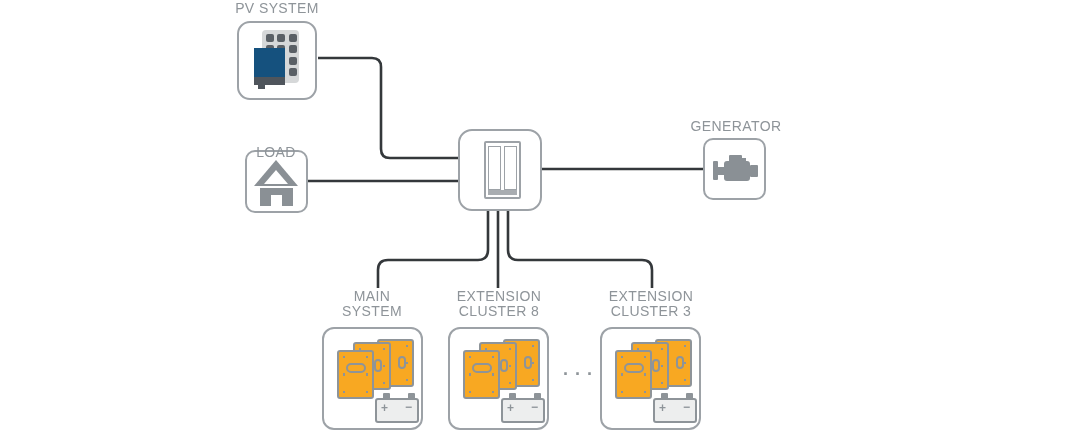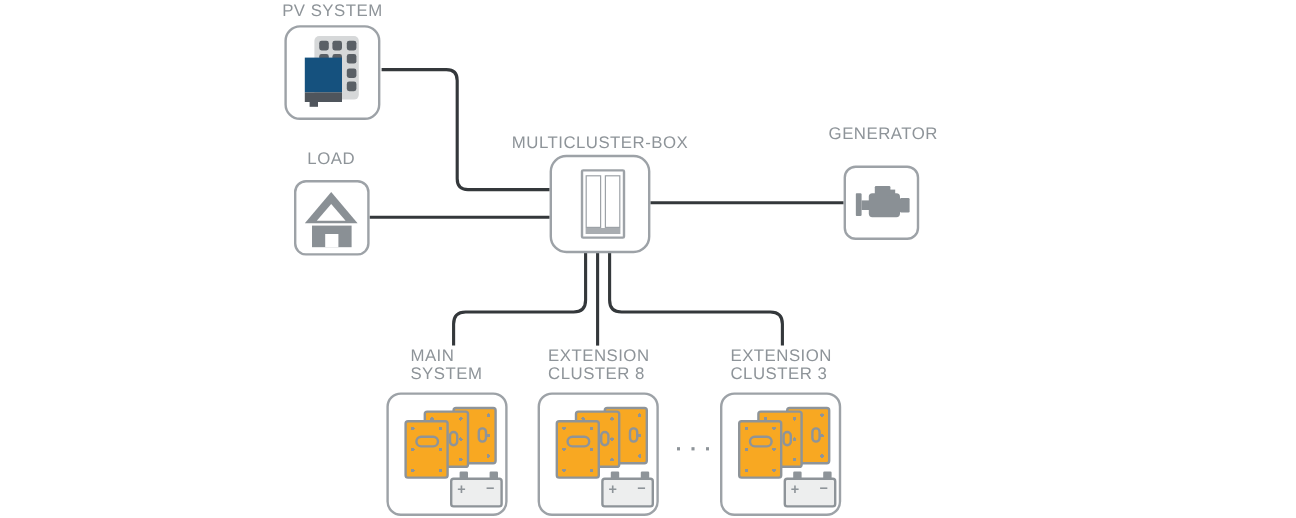--- a/index.html
+++ b/index.html
@@ -5,21 +5,21 @@
   html,body{margin:0;padding:0;background:#fff;}
   .canvas{
     position:relative;width:1080px;height:432px;background:#fff;overflow:hidden;
     font-family:"Liberation Sans","DejaVu Sans",sans-serif;
   }
   svg.connectors{position:absolute;left:0;top:0;width:1080px;height:432px;z-index:1;}
   .lbl{
     position:absolute;transform:translateX(-50%);white-space:nowrap;
     color:#8E9499;font-size:14px;letter-spacing:.4px;line-height:15px;z-index:3;
   }
-  .lbl2{text-align:left;}
+  .lbl2{text-align:center;}
   .node{
     position:absolute;background:#fff;border:2.5px solid #9DA2A7;border-radius:13px;
     box-sizing:border-box;z-index:2;
   }
   .node.small{border-radius:10px;}
   .cluster{border-radius:12px;}
   
   .pv-module{position:absolute;left:23px;top:7px;width:37px;height:53px;background:#D6D8D9;
     border-radius:4px;display:grid;grid-template-columns:repeat(3,8px);grid-auto-rows:8px;
     gap:3.3px;padding:4px;box-sizing:border-box;z-index:1;}
@@ -103,40 +103,39 @@
         <div class="pv-cell"></div>
       <div class="pv-cell"></div>
         <div class="pv-cell"></div>
         <div class="pv-cell"></div>
     </div>
     <div class="pv-inv"></div>
     <div class="pv-strip"></div>
     <div class="pv-nub"></div>
   </div>
 
-  <div class="lbl" style="left:276px;top:125px">LOAD</div>
+  <div class="lbl" style="left:276px;top:145px">LOAD</div>
   <div class="node small" style="left:245px;top:150px;width:63px;height:63px">
     <div>
       <div class="roof"></div>
       <div class="roof-in"></div>
       <div class="house-body"></div>
       <div class="house-door"></div>
     </div>
   </div>
 
-  <div class="lbl" style="left:500px;top:111px">MULTICLUSTER-BOX</div>
   <div class="node" style="left:458px;top:129px;width:84px;height:82px;border-radius:14px">
     <div class="cab">
       <div class="cab-door l"></div>
       <div class="cab-door r"></div>
       <div class="cab-strip"></div>
     </div>
   </div>
 
-  <div class="lbl" style="left:736px;top:104px">GENERATOR</div>
+  <div class="lbl" style="left:736px;top:119px">GENERATOR</div>
   <div class="node small" style="left:703px;top:138px;width:63px;height:62px">
     <svg class="engine" width="46" height="34" viewBox="0 0 46 34" fill="#8A9095">
       <rect x="0" y="8" width="5" height="19" rx="1"></rect>
       <rect x="5" y="14" width="7" height="8"></rect>
       <rect x="11" y="8" width="26" height="20" rx="3"></rect>
       <rect x="16" y="2" width="13" height="8" rx="1"></rect>
       <rect x="26" y="5" width="7" height="5"></rect>
       <rect x="37" y="12" width="8" height="12" rx="1"></rect>
     </svg>
   </div>

